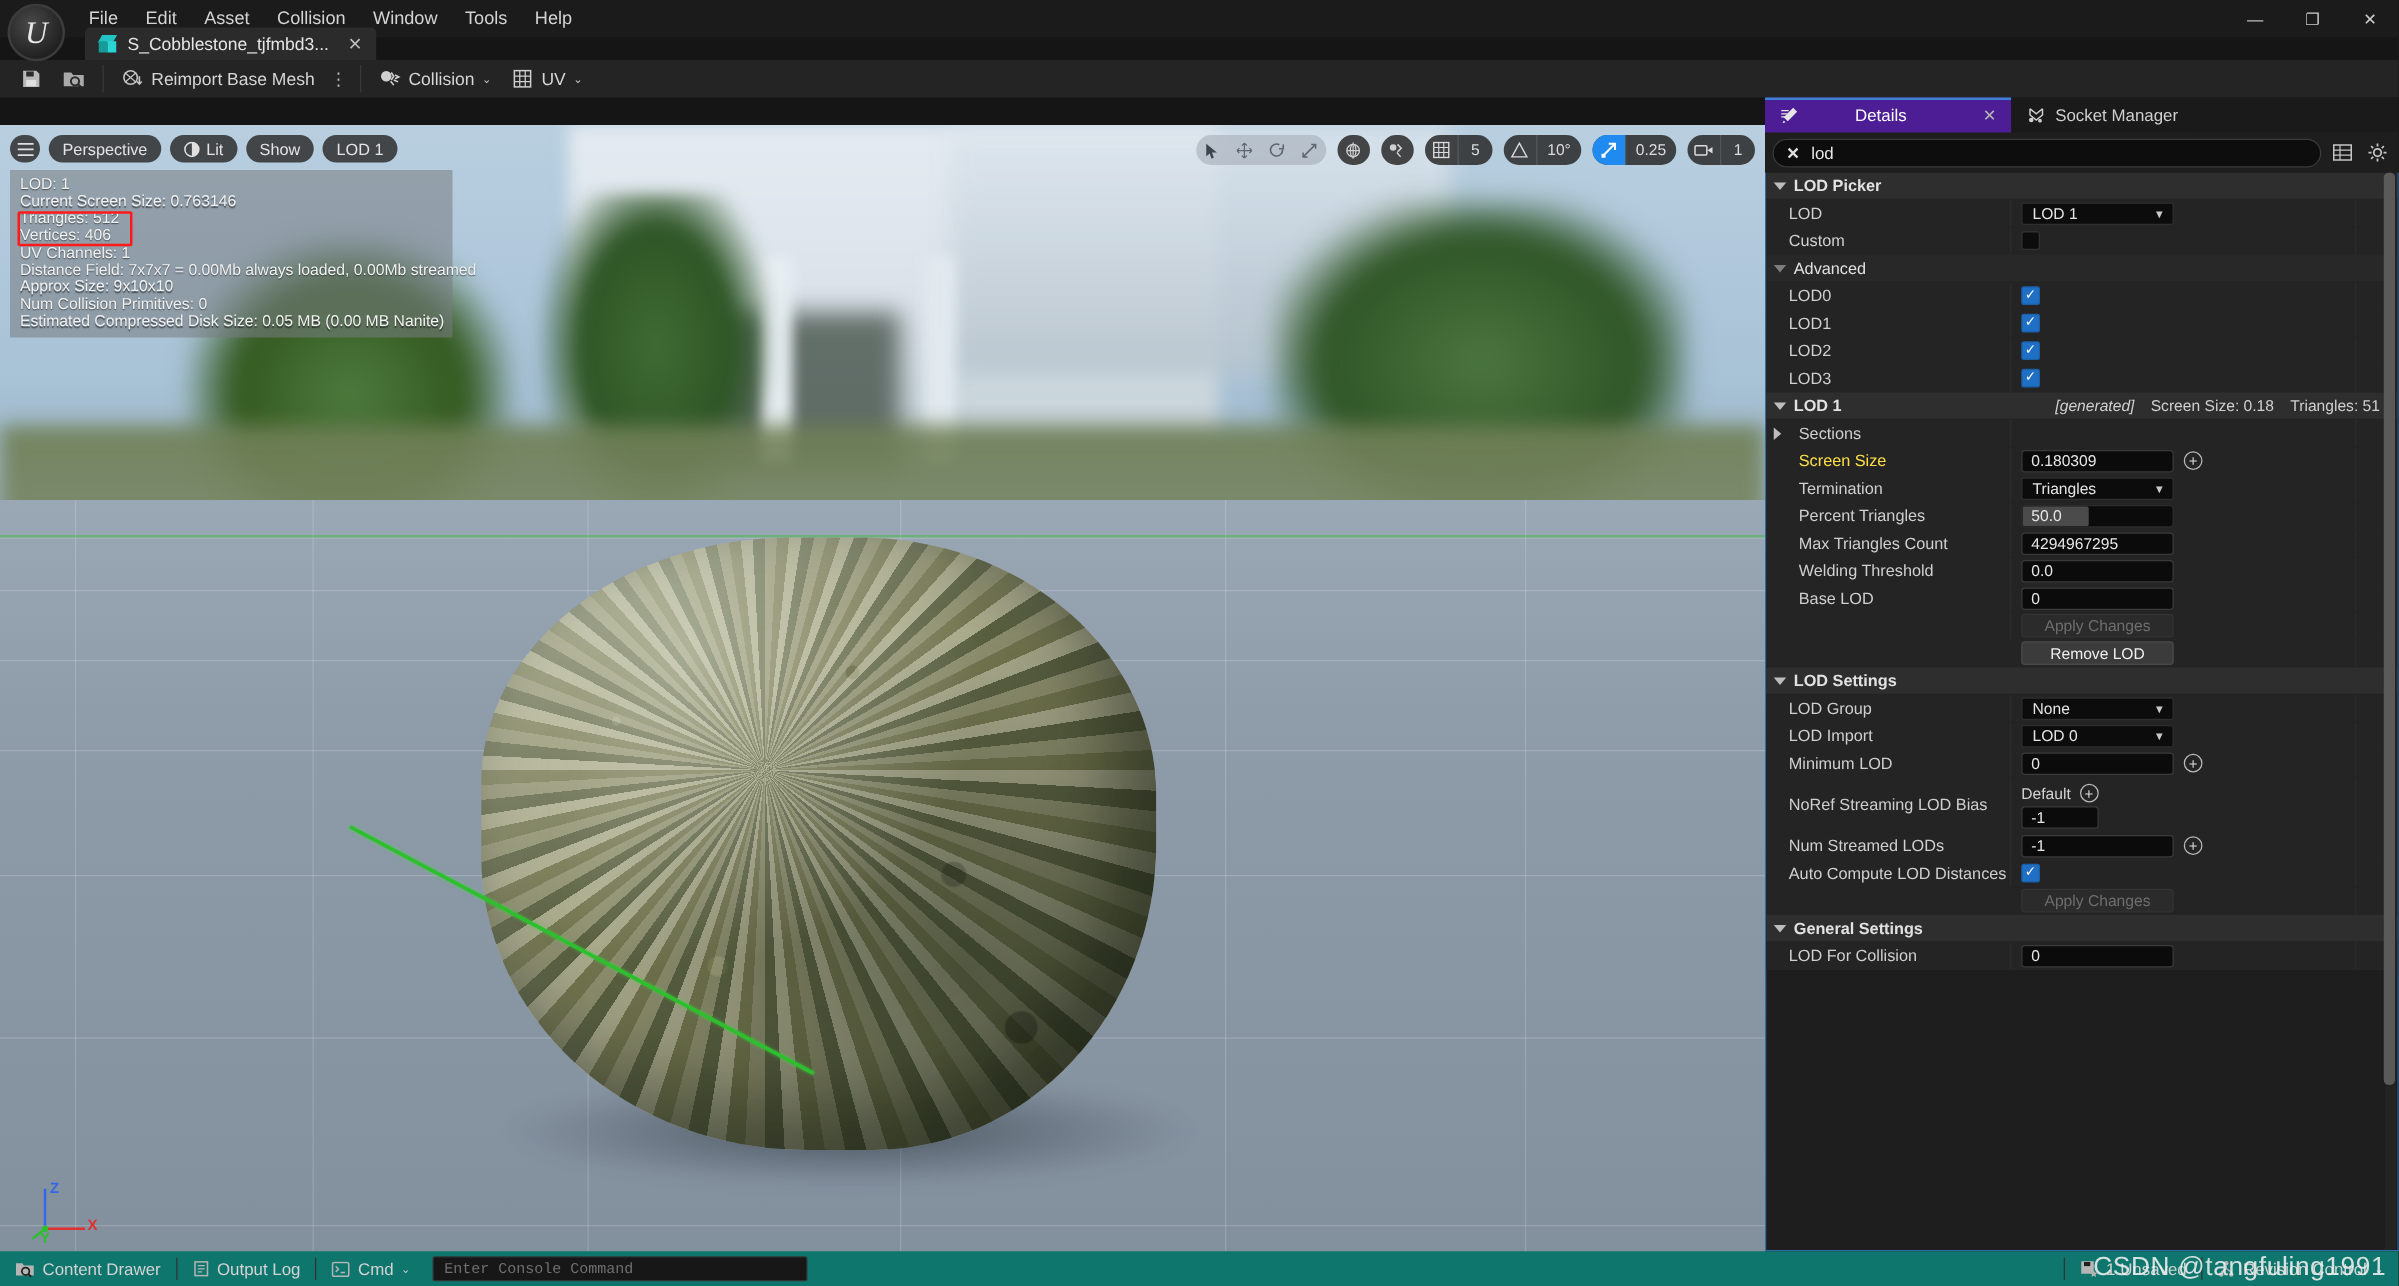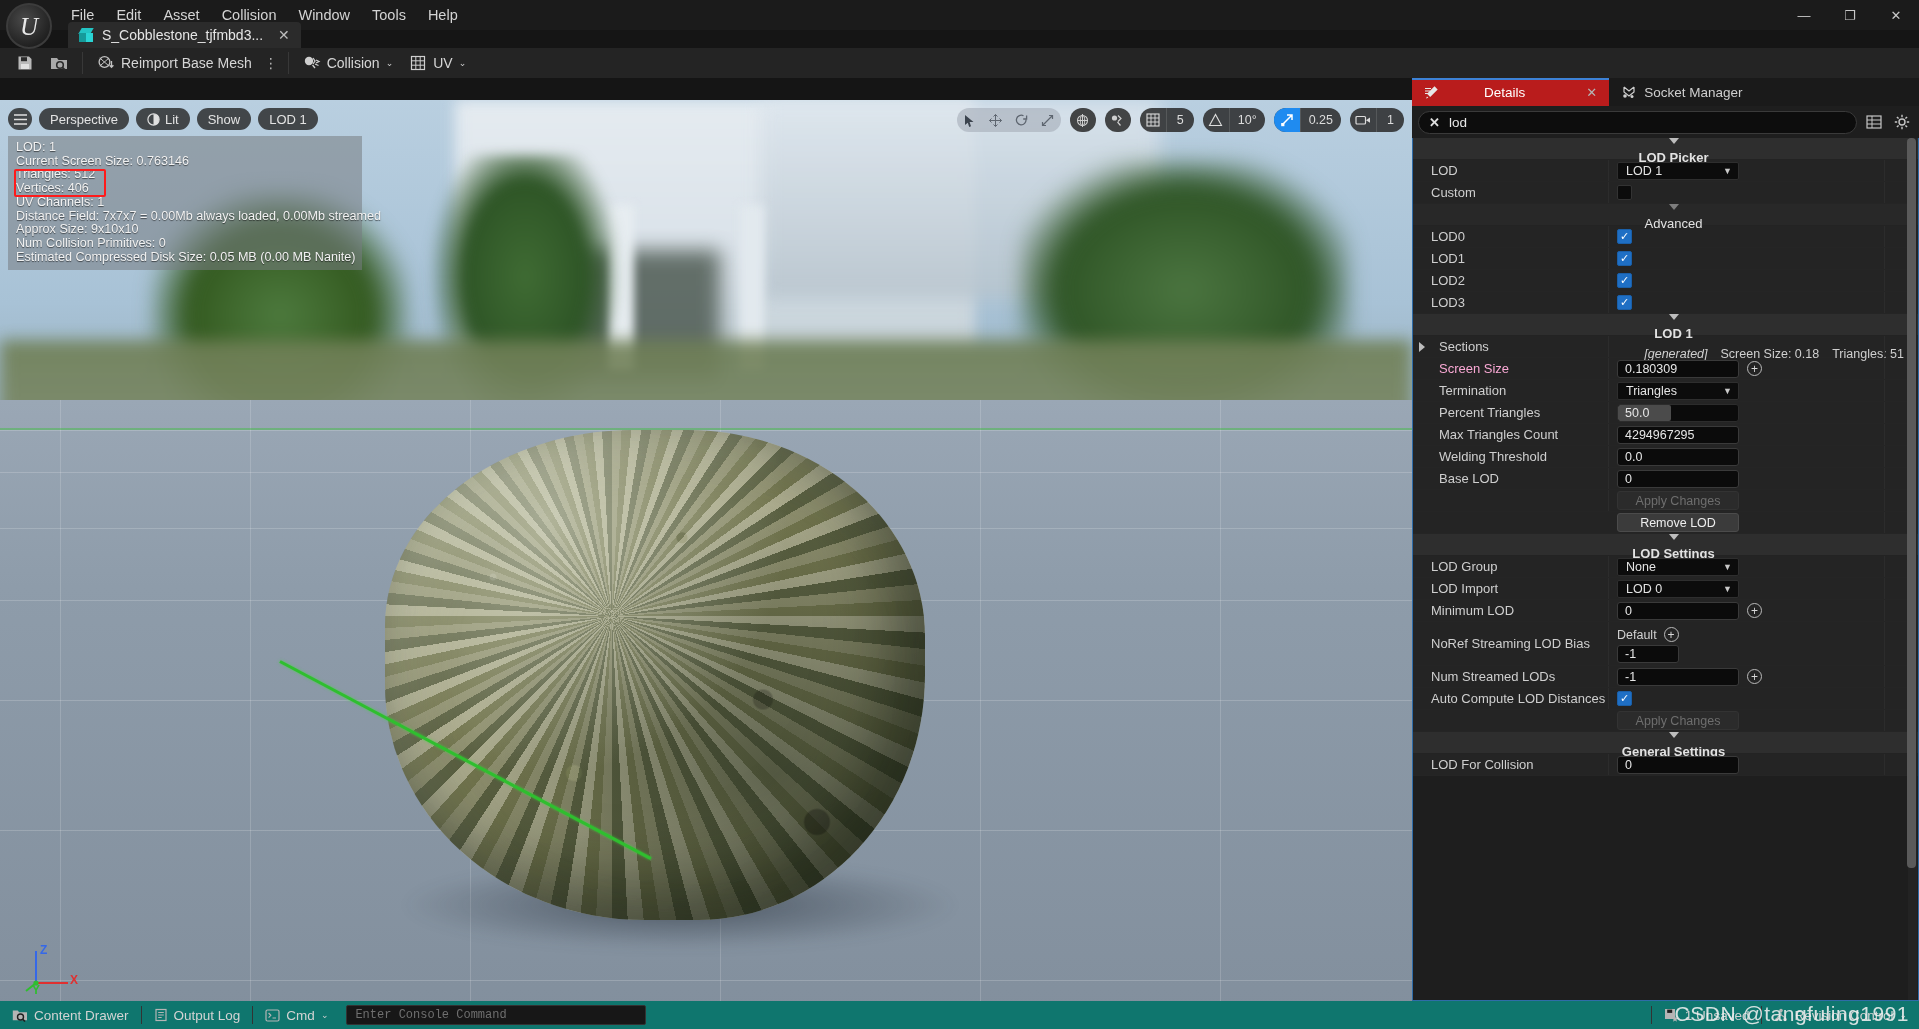--- a/index.html
+++ b/index.html
@@ -200,21 +200,21 @@
   
   .details {
     position: absolute; top: 78px; left: 1412px; width: 507px; height: 923px;
     background: #1e1e1e;
   }
   .dt-tabs { height: 28px; display: flex; align-items: stretch; background: #1a1a1a; }
   .dt-tab {
     display: flex; align-items: center; gap: 7px; padding: 0 12px;
     font-size: 13.5px; color: #cfcfcf; position: relative; background: #1a1a1a;
   }
-  .dt-tab.active { background: #b91c1c; color: #ffffff; gap: 45px; }
+  .dt-tab.active { background: #4c1d95; color: #ffffff; gap: 45px; }
   .dt-tab.active::before { content: ""; position: absolute; top: 0; left: 0; right: 0; height: 2px; background: #3d82d6; }
   .dt-tab .tclose { margin-left: 16px; font-size: 13px; color: #b5b5b5; }
 
   .dt-search {
     height: 32px; display: flex; align-items: center; gap: 6px; padding: 4px 6px 4px 6px;
     background: #1e1e1e;
   }
   .search-box {
     flex: 1; height: 23px; border-radius: 12px; background: #0d0d0d; border: 1px solid #3a3a3a;
     display: flex; align-items: center; gap: 9px; padding: 0 10px;
@@ -228,38 +228,38 @@
     border: 1px solid #2f6ca8; border-top: none; overflow: hidden;
   }
   .scroll-track {
     position: absolute; right: 1px; top: 0; bottom: 0; width: 9px; background: #232323;
   }
   .scroll-thumb { position: absolute; right: 1px; top: 0; width: 9px; height: 730px; background: #5a5a5a; border-radius: 4px; }
 
   .cat-hdr {
     height: 22px; display: flex; align-items: center; gap: 6px;
     background: #2e2e2e; border-bottom: 1px solid #232323;
-    padding-left: 16px; font-size: 13px; font-weight: bold; color: #e2e2e2; flex-direction: column;
+    padding-left: 6px; font-size: 13px; font-weight: bold; color: #e2e2e2;
   }
   .cat-hdr .meta { margin-left: auto; font-weight: normal; font-size: 12.5px; color: #cfcfcf; display: flex; gap: 13px; padding-right: 14px; white-space: nowrap; }
   .cat-hdr .meta .it { font-style: italic; }
   .tri { width: 0; height: 0; border-left: 5px solid transparent; border-right: 5px solid transparent; border-top: 6px solid #bdbdbd; }
   .tri.right { border-top: 5px solid transparent; border-bottom: 5px solid transparent; border-left: 6px solid #bdbdbd; border-right: none; }
   .tri.dim { border-top-color: #7d7d7d; }
 
   .prow {
     height: 22px; display: flex; align-items: stretch;
     border-bottom: 1px solid #252525; background: #242424;
   }
   .prow .pname {
     width: 196px; display: flex; align-items: center; font-size: 13px; color: #cfcfcf;
     padding-left: 18px; border-right: 1px solid #2c2c2c; flex: none;
   }
   .prow .pname.deep { padding-left: 26px; }
-  .prow .pname.disabled { color: #f9a8d4; }
+  .prow .pname.disabled { color: #fde047; }
   .prow .pval { flex: 1; display: flex; align-items: center; padding-left: 8px; gap: 8px; }
   .prow .pend { width: 34px; border-left: 1px solid #2c2c2c; flex: none; }
 
   .combo {
     width: 122px; height: 18px; background: #0c0c0c; border: 1px solid #2e2e2e; border-radius: 2px;
     display: flex; align-items: center; justify-content: space-between;
     padding: 0 6px 0 8px; font-size: 12.5px; color: #e4e4e4;
   }
   .combo .cv { font-size: 9px; color: #c9c9c9; }
   .field {

